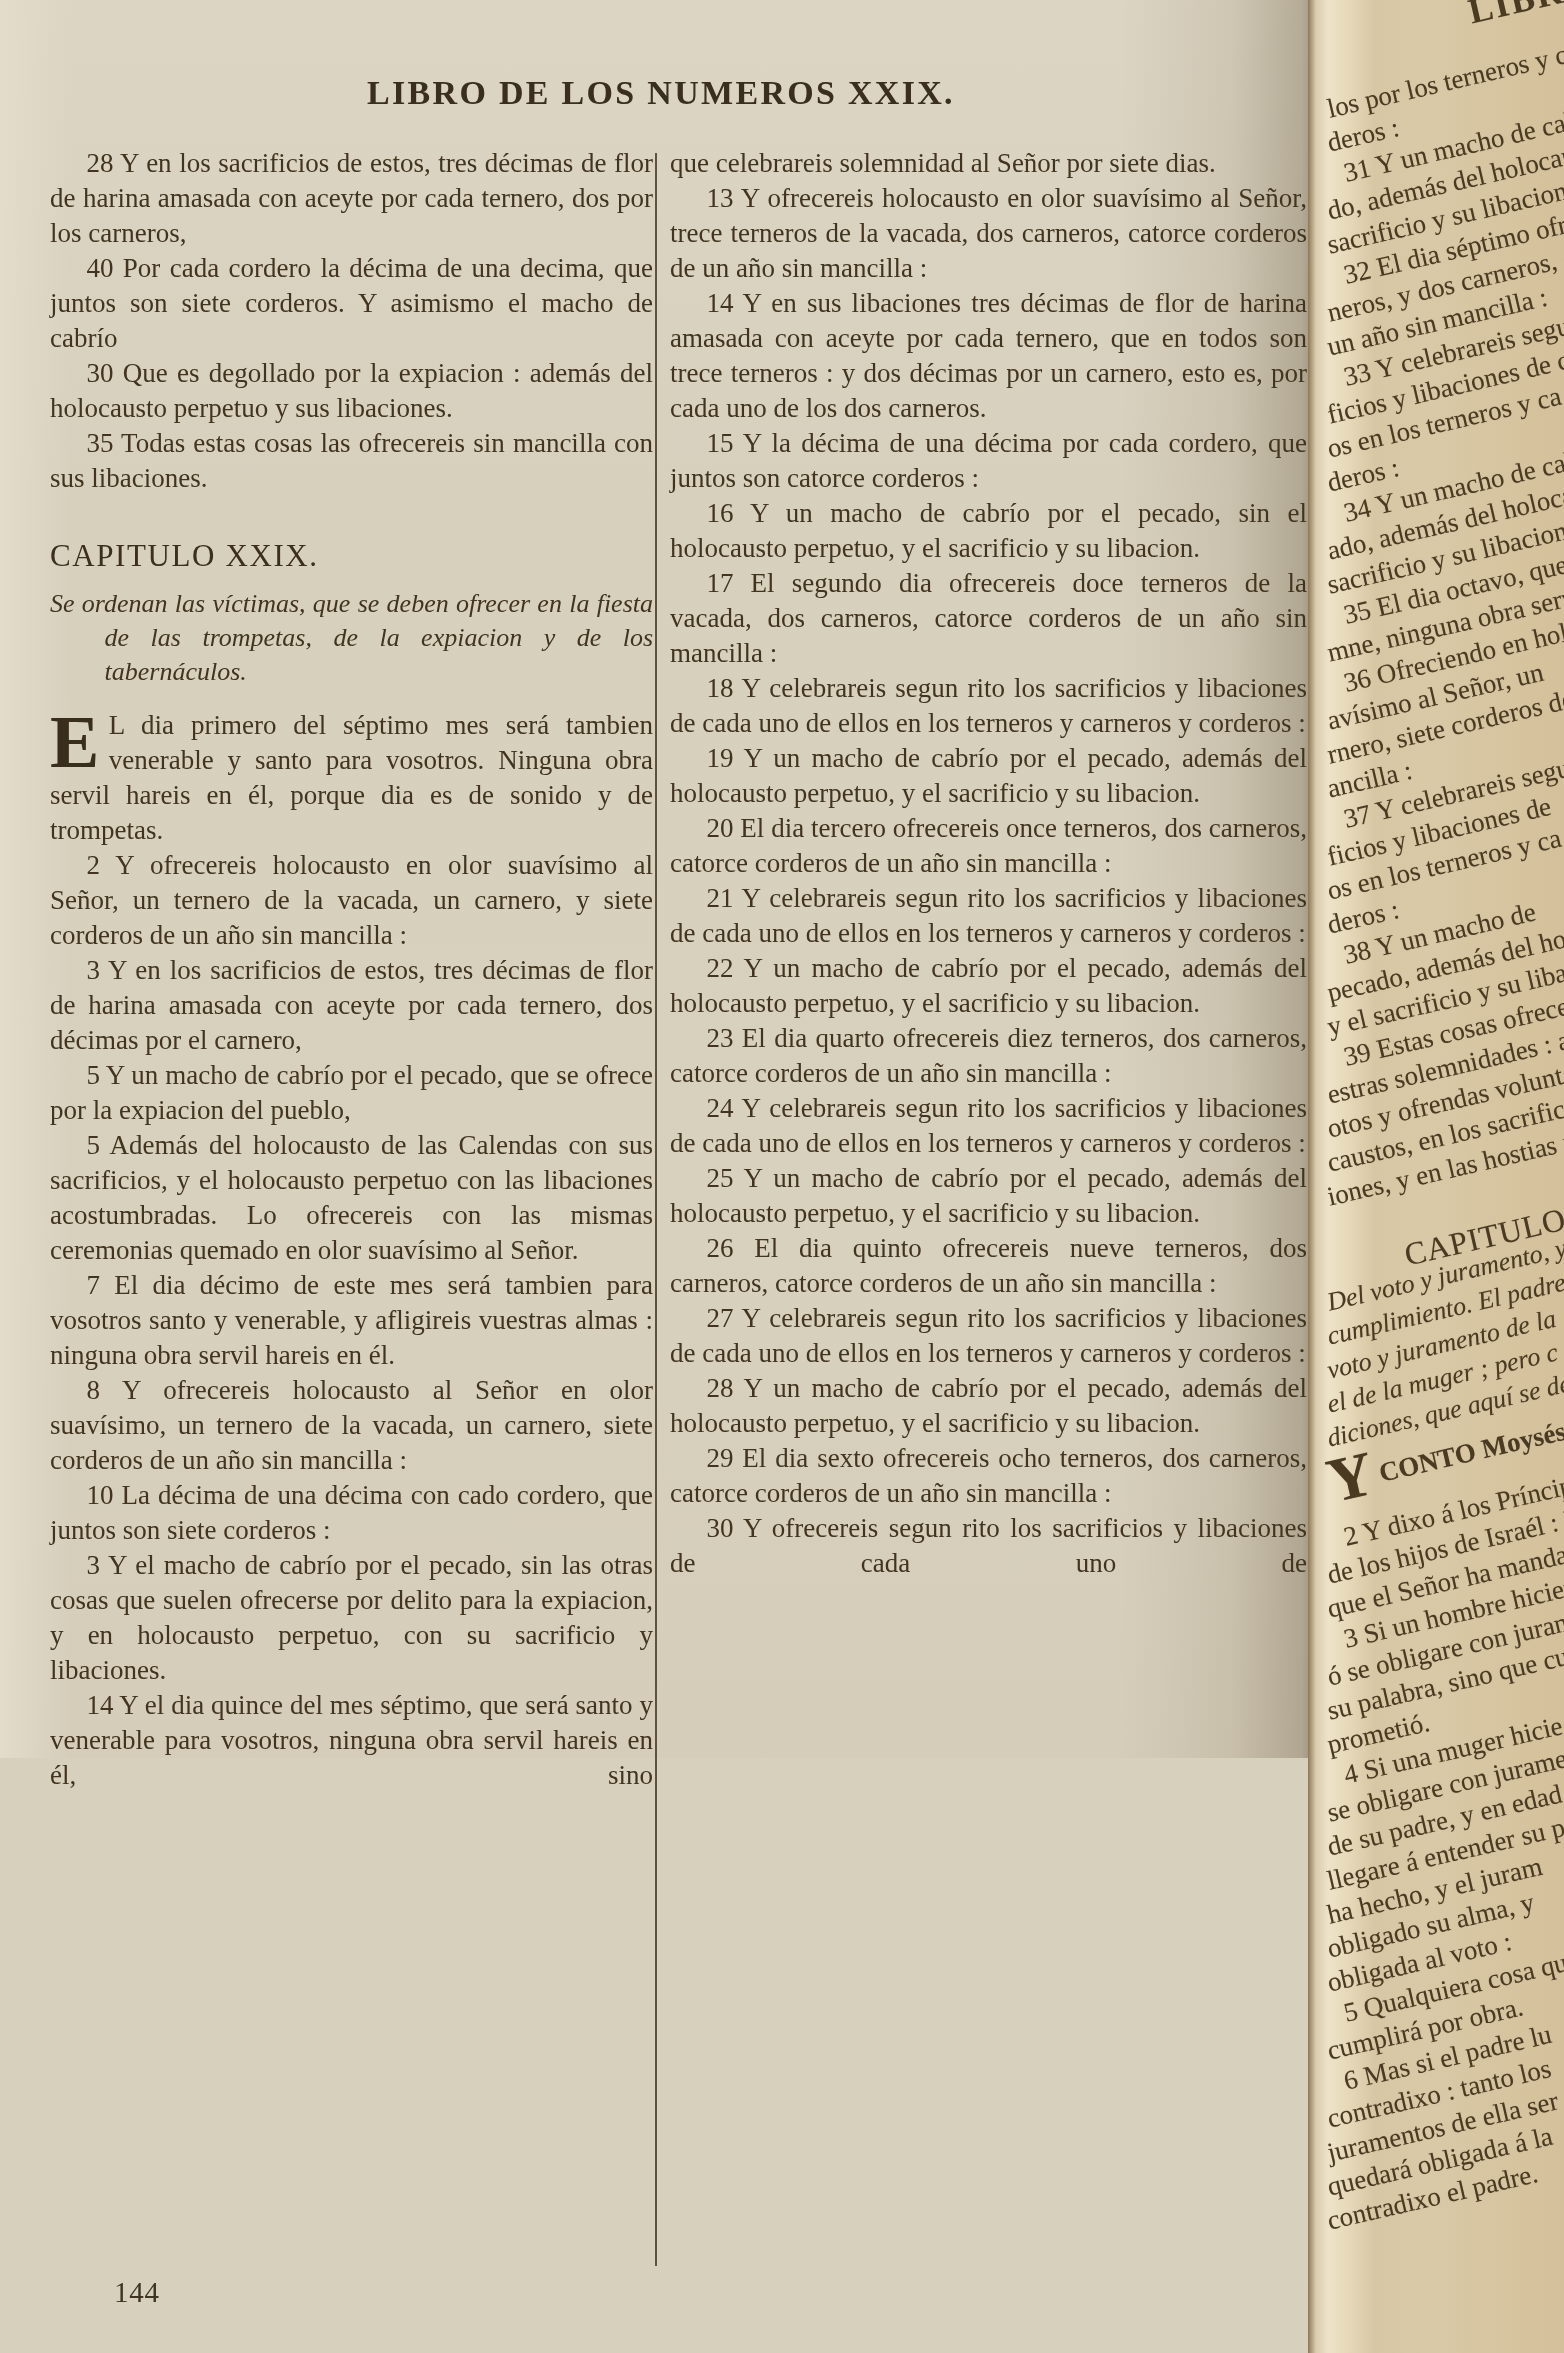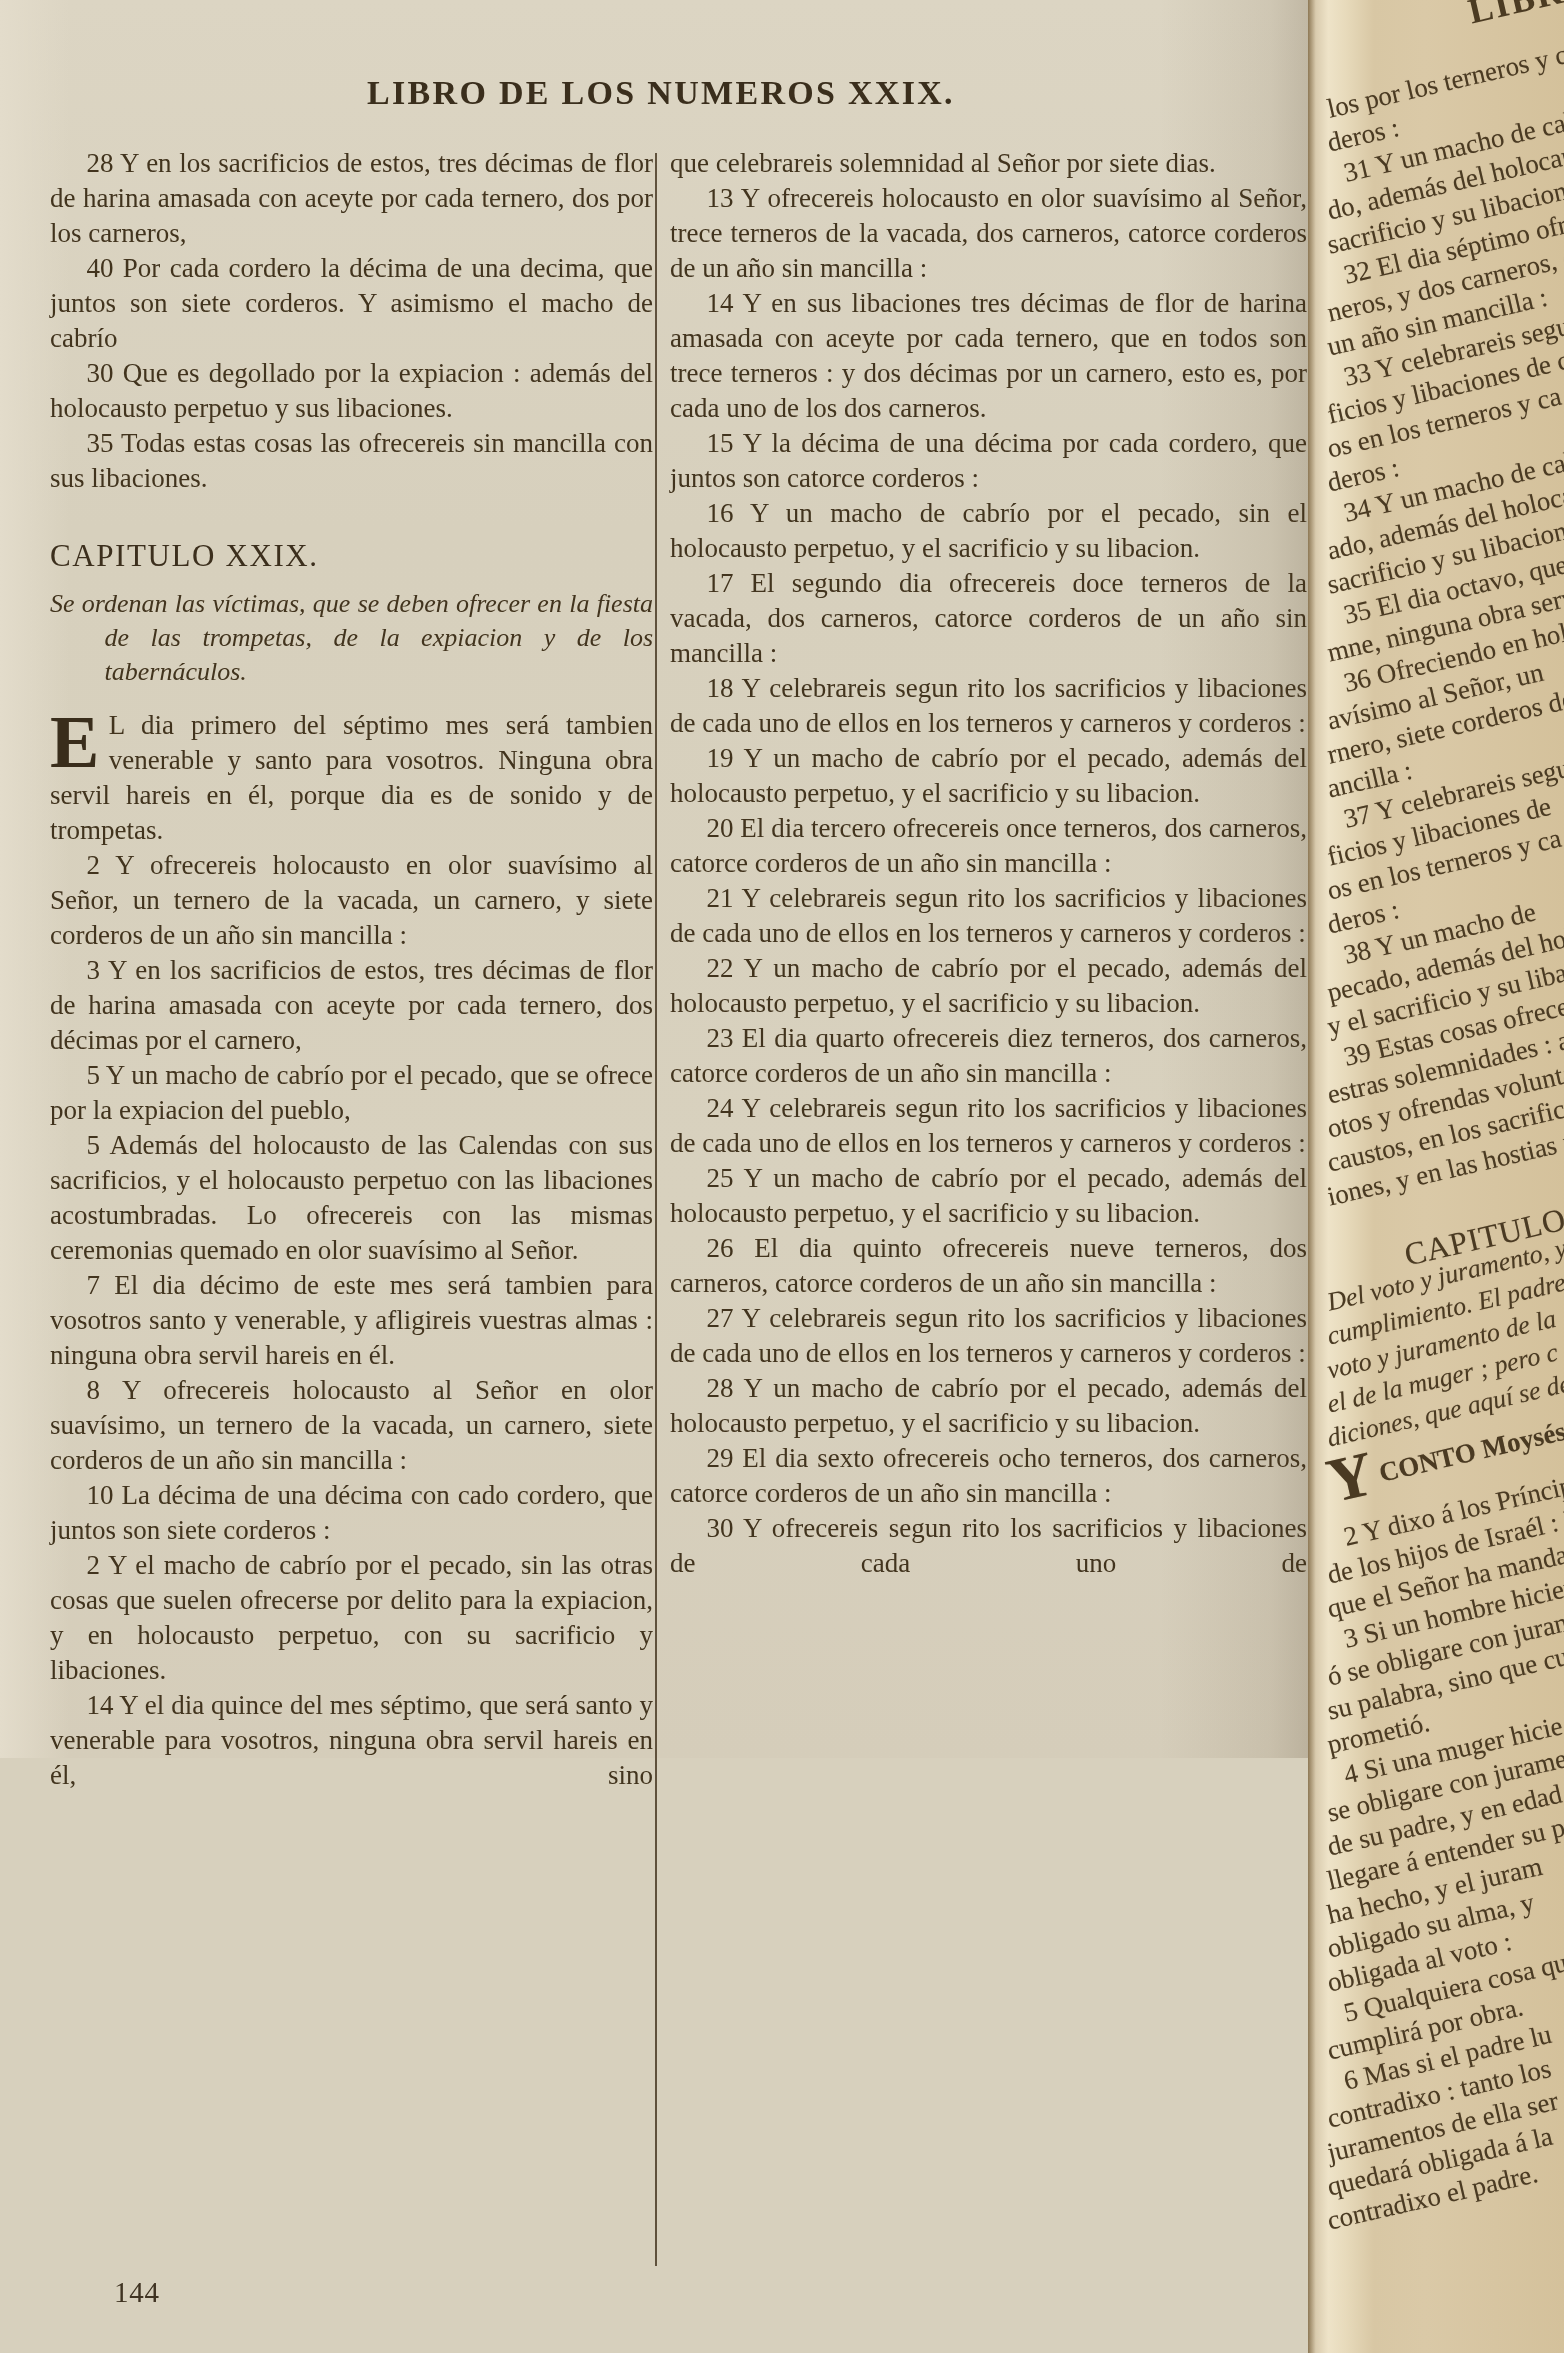--- a/index.html
+++ b/index.html
@@ -5,21 +5,20 @@
   html,body{margin:0;padding:0;}
   .canvas{
     position:relative;width:1565px;height:2354px;overflow:hidden;
     background:#d7d0bd;
     font-family:"Liberation Serif","DejaVu Serif",serif;
   }
   
   .main-page{
     position:absolute;left:0;top:0;width:1322px;height:1758px;
     background:linear-gradient(180deg,#dcd5c3 0,#d7d0bd 30%,#d8d1be 70%,#d5cdba 100%);
-    padding-left:40px;
   }
   .main-page::before{ 
     content:"";position:absolute;left:0;top:0;width:70px;height:100%;
     background:linear-gradient(90deg,#e3dccb 0,rgba(227,220,203,0) 100%);
   }
   .main-page::after{ 
     content:"";position:absolute;right:0;top:0;width:203px;height:100%;
     background:linear-gradient(90deg,rgba(92,72,42,0) 0,rgba(92,72,42,.10) 55%,rgba(70,53,28,.26) 90%,rgba(44,32,15,.42) 100%);
   }
   .header-title{
@@ -95,21 +94,21 @@
         <h2 class="chap-head">CAPITULO XXIX.</h2>
         <p class="p-summary">Se ordenan las víctimas, que se deben ofrecer en la fiesta de las trompetas, de la expiacion y de los tabernáculos.</p>
         <p class="p-dropcap"><span class="dc">E</span>L dia primero del séptimo mes será tambien venerable y santo para vosotros. Ninguna obra servil hareis en él, porque dia es de sonido y de trompetas.</p>
         <p class="p-verse">2 Y ofrecereis holocausto en olor suavísimo al Señor, un ternero de la vacada, un carnero, y siete corderos de un año sin mancilla :</p>
         <p class="p-verse">3 Y en los sacrificios de estos, tres décimas de flor de harina amasada con aceyte por cada ternero, dos décimas por el carnero,</p>
         <p class="p-verse">5 Y un macho de cabrío por el pecado, que se ofrece por la expiacion del pueblo,</p>
         <p class="p-verse">5 Además del holocausto de las Calendas con sus sacrificios, y el holocausto perpetuo con las libaciones acostumbradas. Lo ofrecereis con las mismas ceremonias quemado en olor suavísimo al Señor.</p>
         <p class="p-verse">7 El dia décimo de este mes será tambien para vosotros santo y venerable, y afligireis vuestras almas : ninguna obra servil hareis en él.</p>
         <p class="p-verse">8 Y ofrecereis holocausto al Señor en olor suavísimo, un ternero de la vacada, un carnero, siete corderos de un año sin mancilla :</p>
         <p class="p-verse">10 La décima de una décima con cado cordero, que juntos son siete corderos :</p>
-        <p class="p-verse">2 Y el macho de cabrío por el pecado, sin las otras cosas que suelen ofrecerse por delito para la expiacion, y en holocausto perpetuo, con su sacrificio y libaciones.</p>
+        <p class="p-verse">3 Y el macho de cabrío por el pecado, sin las otras cosas que suelen ofrecerse por delito para la expiacion, y en holocausto perpetuo, con su sacrificio y libaciones.</p>
         <p class="p-verse-open">14 Y el dia quince del mes séptimo, que será santo y venerable para vosotros, ninguna obra servil hareis en él, sino</p>
       </div>
     <div class="divider"></div>
     <div class="column col-right">
         <p class="p-cont">que celebrareis solemnidad al Señor por siete dias.</p>
         <p class="p-verse">13 Y ofrecereis holocausto en olor suavísimo al Señor, trece terneros de la vacada, dos carneros, catorce corderos de un año sin mancilla :</p>
         <p class="p-verse">14 Y en sus libaciones tres décimas de flor de harina amasada con aceyte por cada ternero, que en todos son trece terneros : y dos décimas por un carnero, esto es, por cada uno de los dos carneros.</p>
         <p class="p-verse">15 Y la décima de una décima por cada cordero, que juntos son catorce corderos :</p>
         <p class="p-verse">16 Y un macho de cabrío por el pecado, sin el holocausto perpetuo, y el sacrificio y su libacion.</p>
         <p class="p-verse">17 El segundo dia ofrecereis doce terneros de la vacada, dos carneros, catorce corderos de un año sin mancilla :</p>

